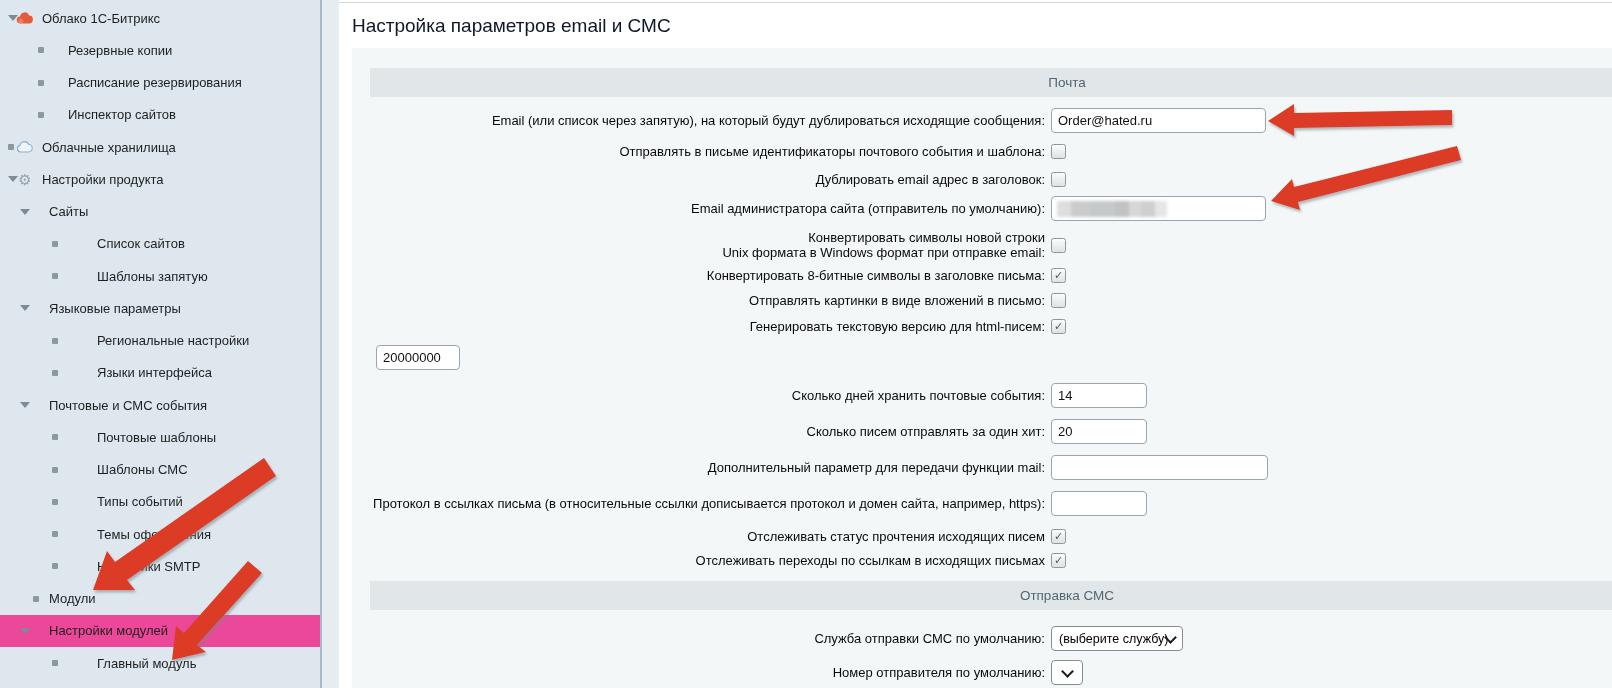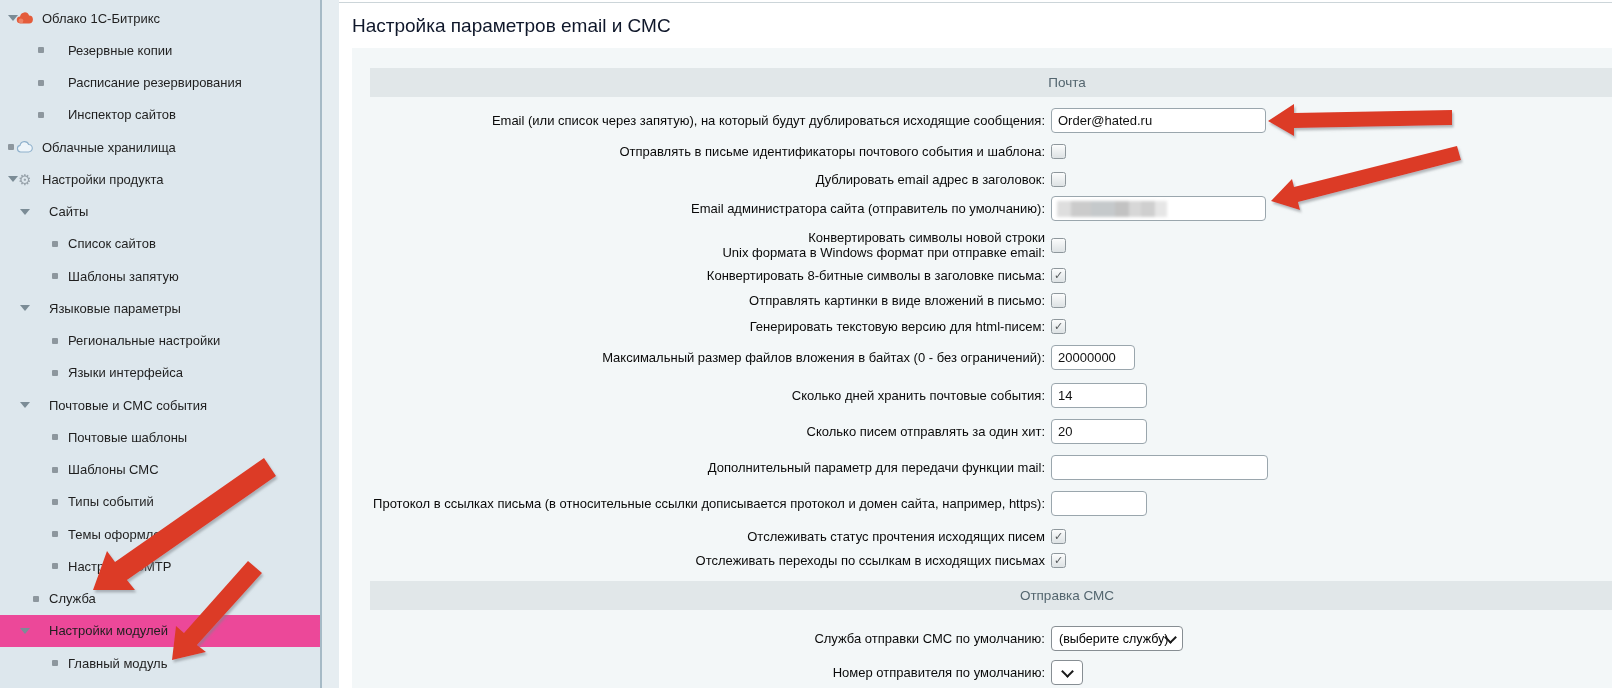--- a/index.html
+++ b/index.html
@@ -15,21 +15,21 @@
   .slabel{font-size:13px;color:#1f1f1f;white-space:nowrap;}
   .marker{position:absolute;top:50%;transform:translateY(-50%);}
   .marker.tri{width:0;height:0;border-left:5px solid transparent;border-right:5px solid transparent;border-top:6px solid #7b8c96;}
   .marker.sq{width:6px;height:6px;background:#8d979e;border-radius:1px;}
   .sicon{position:absolute;left:16px;top:50%;transform:translateY(-50%);width:18px;height:15px;display:flex;align-items:center;justify-content:center;}
   .sicon.ic-gear{font-size:15px;color:#97a2aa;line-height:1;}
   .d0 .marker{left:8px;}   .d0 .slabel{margin-left:42px;}
   .d1 .marker{left:20px;}  .d1 .slabel{margin-left:49px;}
   .d1.va .marker{left:38px;} .d1.va .slabel{margin-left:68px;}
   .d1.vb .marker{left:33px;} .d1.vb .slabel{margin-left:49px;}
-  .d2 .marker{left:52px;}  .d2 .slabel{margin-left:68px;}
+  .d2 .marker{left:52px;}  .d2 .slabel{margin-left:97px;}
 
   
   .main{position:absolute;left:339px;top:0;right:0;height:688px;background:#fff;}
   .topline{position:absolute;left:0;top:2px;width:100%;height:1px;background:#ccd5d9;}
   .page-title{margin:13px 0 0 13px;font-size:19px;font-weight:normal;color:#0f172a;line-height:25px;}
   .panel{margin:10px 0 0 13px;width:1273px;min-height:640px;background:#f3f7f8;}
   .panel-inner{padding-top:20px;}
   .group-header{width:1350px;margin-left:18px;height:29px;background:#e1e7e9;
                 display:flex;align-items:center;justify-content:center;
                 font-size:13.5px;color:#54666f;}
@@ -159,21 +159,21 @@
     <span class="slabel">Темы оформления</span>
   </div>
       <div class="sitem d2">
     <span class="marker sq"></span>
 
     <span class="slabel">Настройки SMTP</span>
   </div>
       <div class="sitem d1 vb">
     <span class="marker sq"></span>
 
-    <span class="slabel">Служба</span>
+    <span class="slabel">Модули</span>
   </div>
       <div class="sitem d1 sel">
     <span class="marker tri"></span>
 
     <span class="slabel">Настройки модулей</span>
   </div>
       <div class="sitem d2">
     <span class="marker sq"></span>
 
     <span class="slabel">Главный модуль</span>
@@ -236,21 +236,20 @@
                 <span class="cbox"></span>
               </div>
   </div>
             <div class="frow" style="margin-top: 0px; margin-bottom: 11px;">
     <label class="flabel">Генерировать текстовую версию для html-писем:</label>
     <div class="fctrl">
                 <span class="cbox on">✓</span>
               </div>
   </div>
             <div class="frow" style="margin-top: 0px; margin-bottom: 13px;">
-    <label class="flabel">Максимальный размер файлов вложения в байтах (0 - без ограничений):</label>
     <div class="fctrl">
                 <input class="tinput" type="text" value="20000000" style="width: 84px;">
               </div>
   </div>
             <div class="frow" style="margin-top: 0px; margin-bottom: 11px;">
     <label class="flabel">Сколько дней хранить почтовые события:</label>
     <div class="fctrl">
                 <input class="tinput" type="text" value="14" style="width: 96px;">
               </div>
   </div>

